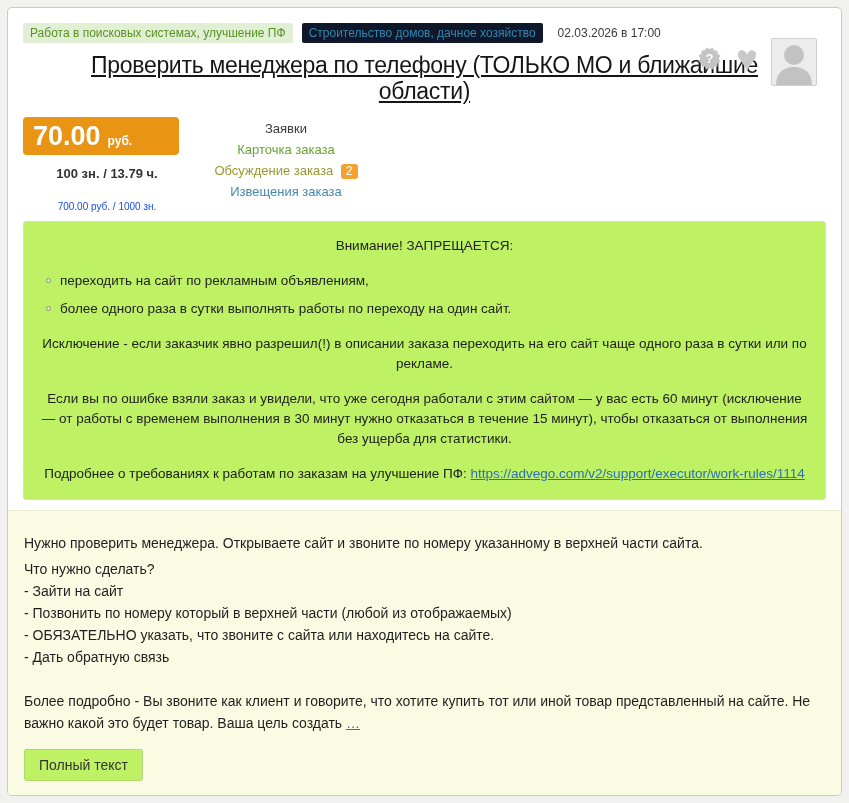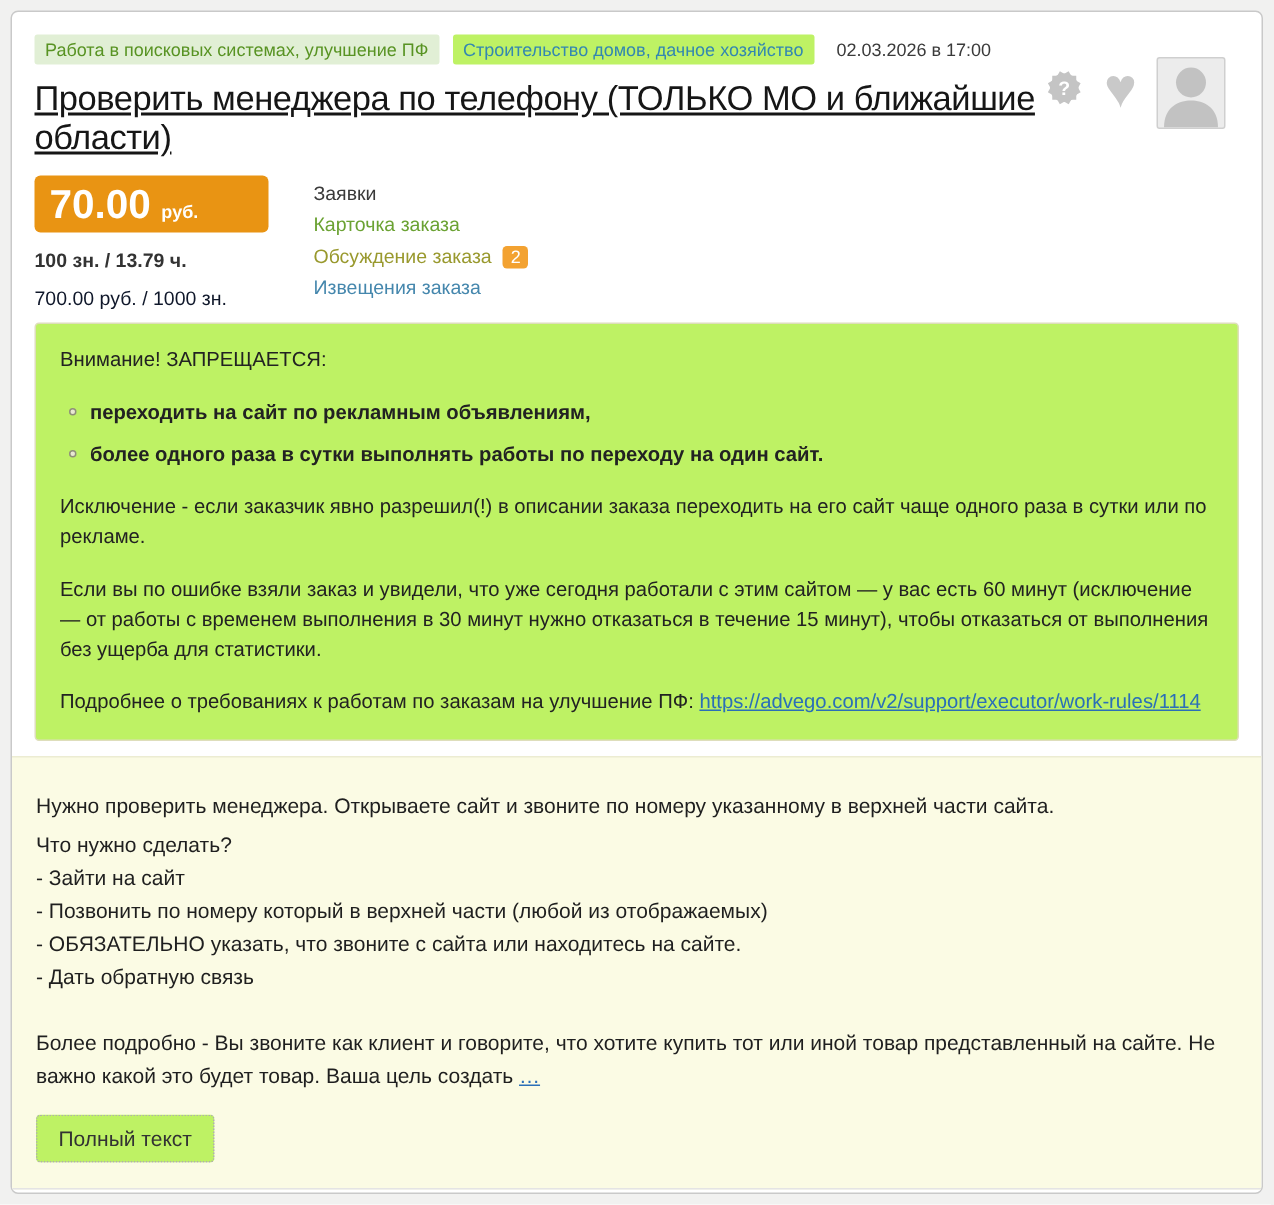--- a/index.html
+++ b/index.html
@@ -12,27 +12,27 @@
   .card {
     position: relative;
     margin: 7px;
     width: 835px;
     height: 789px;
     background: #fff;
     border: 1px solid #c9c9c9;
     border-radius: 5px;
     overflow: hidden;
   }
-  .inner { padding: 0 15px; }
+  .inner { padding: 0 15px; text-align: center; }
 
   
   .tags-row { display: flex; align-items: center; gap: 9px; margin-top: 15px; }
   .tag { font-size: 12px; padding: 3px 7px; border-radius: 2px; white-space: nowrap; }
   .tag-green { background: #e1efd5; color: #589323; }
-  .tag-blue  { background: #bef264; color: #3387b1; }
+  .tag-blue  { background: #0f172a; color: #3387b1; }
   .date-text { font-size: 12px; color: #3a3a3a; margin-left: 6px; }
 
   
   .top-icons { position: absolute; top: 30px; right: 24px; display: flex; align-items: flex-start; gap: 13px; }
   .gear-wrap { margin-top: 7px; cursor: pointer; }
   .heart { font-size: 37px; line-height: 30px; color: #c9c9c9; margin-top: 6px; cursor: pointer; }
   .avatar {
     width: 46px; height: 48px; background: #ececec;
     border: 1px solid #cfcfcf; border-radius: 2px;
   }
@@ -53,21 +53,21 @@
   
   .info-row { display: flex; margin-top: 13px; min-height: 84px; }
   .price-col { width: 168px; flex: 0 0 168px; }
   .price-box {
     width: 156px; height: 38px; background: #e99413; border-radius: 4px;
     color: #fff; display: flex; align-items: baseline; padding: 4px 10px; font-weight: bold;
   }
   .price-amount { font-size: 27px; line-height: 30px; }
   .price-cur { font-size: 12px; margin-left: 7px; }
   .price-line1 { margin-top: 11px; font-size: 13px; font-weight: 700; color: #333; }
-  .price-line2 { margin-top: 10px; font-size: 13px; color: #0f172a; }
+  .price-line2 { margin-top: 20px; font-size: 10px; color: #1d4ed8; }
 
   .mid-col {
     flex: 1 1 auto;
     border-left: 1px solid #e2e2e2;
     border-right: 1px solid #e2e2e2;
     padding: 1px 16px 0 17px;
     font-size: 13px;
     line-height: 22px;
   }
   .lbl { font-weight: 700; color: #333; }
@@ -101,21 +101,21 @@
   .warning-box {
     margin-top: 9px;
     background: #bef264;
     border: 1px solid #dedebb;
     border-radius: 3px;
     padding: 14px 16px 15px 16px;
     font-size: 13.5px;
     line-height: 20px;
     color: #222;
   }
-  .warning-box ul { list-style: none; margin: 15px 0 15px 6px; font-weight: bold; }
+  .warning-box ul { list-style: none; margin: 15px 0 15px 6px; }
   .warning-box li { margin: 8px 0; display: flex; align-items: baseline; }
   .dot {
     flex: 0 0 5px; width: 5px; height: 5px; border-radius: 50%;
     background: #e9e9d2; border: 1px solid #8f8f7a; margin-right: 9px; position: relative; top: -2px;
   }
   .warning-box p { margin-top: 15px; }
   .blue-link { color: #2a6fb8; text-decoration: underline; cursor: pointer; }
 
   
   .desc-box {

